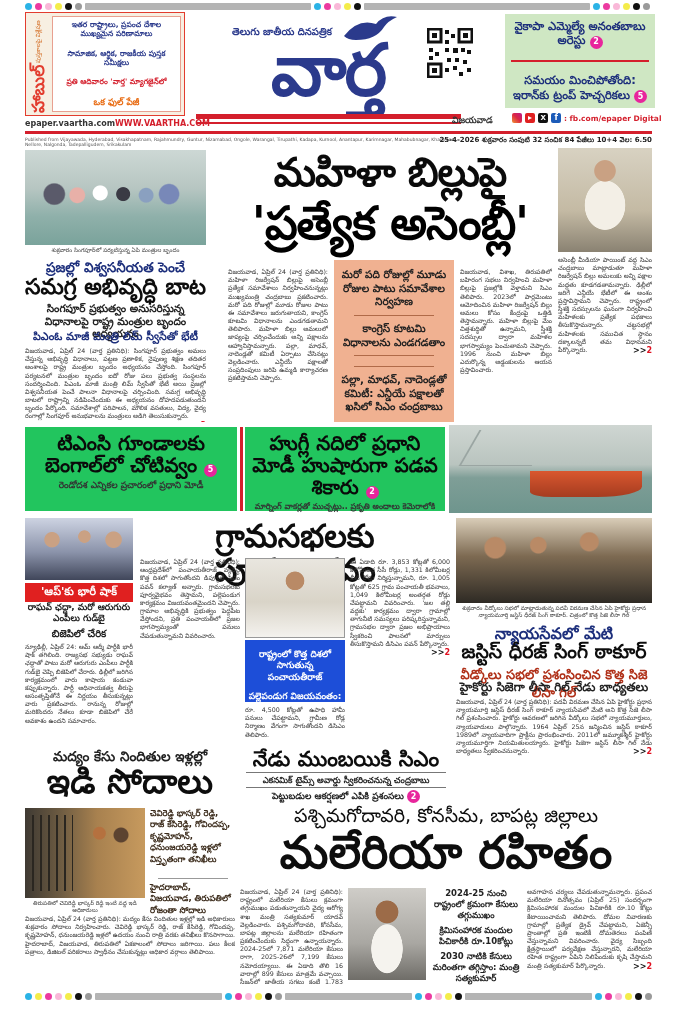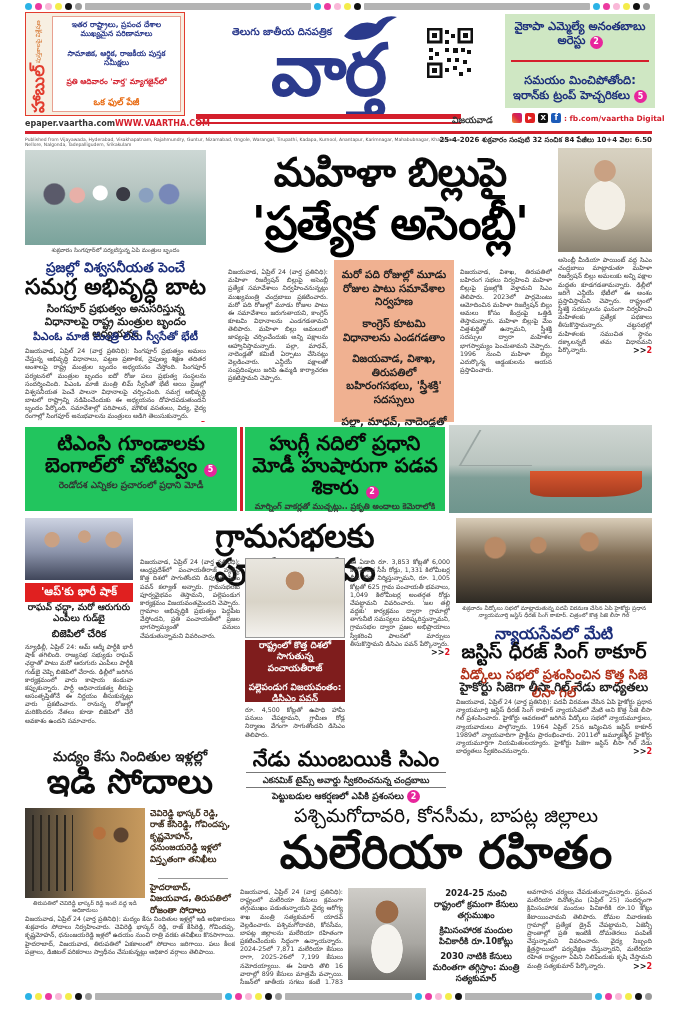--- a/index.html
+++ b/index.html
@@ -62,21 +62,21 @@
   .lead-box{background:#f0b191;padding:8px 6px;display:flex;flex-direction:column;justify-content:space-between;}
   .lead-box .item{font-size:10.5px;font-weight:bold;color:#222;text-align:center;line-height:1.3;}
   .lead-box .sep{height:1px;background:#b06a48;margin:4px 14px;}
   
   .band-box{background:#22c55e;padding:5px 6px;}
   .band-h{font-size:20px;font-weight:bold;color:#0a0a0a;text-align:center;line-height:1.1;}
   .band-s{font-size:9px;font-weight:bold;color:#333;text-align:center;margin-top:3px;}
   .vdiv-red{background:#d41f2c;}
   
   .red-label{background:#e02020;color:#fff;font-weight:bold;font-size:11px;text-align:center;padding:2px 0;}
-  .teal-box{background:#7f1d1d;color:#fff;text-align:center;padding:0 3px;display:flex;flex-direction:column;gap:3px;}
+  .teal-box{background:#1d4ed8;color:#fff;text-align:center;padding:9px 3px;display:flex;flex-direction:column;gap:3px;}
   .teal-box .t1{font-size:9px;font-weight:bold;line-height:1.25;}
   .teal-box .sep{height:1px;background:#d9efe9;margin:1px 10px;}
   .navy-head{font-size:16px;font-weight:bold;color:#1d2f7c;text-align:center;}
   .red-sub{font-size:13px;font-weight:bold;color:#b03018;text-align:center;}
   
   .hl-box{display:flex;flex-direction:column;justify-content:space-between;text-align:center;}
   .hl-box .h{font-size:8.5px;font-weight:bold;color:#222;line-height:1.3;}
   .hl-box .sep{height:1px;background:#999;margin:2px 12px;}
   .side-bold{font-size:8.5px;font-weight:bold;color:#3a2a1a;text-align:left;line-height:1.35;}
 </style>
@@ -170,21 +170,21 @@
       <span class="badge">5</span>
     </div>
   </div>
 
   <div class="abs edition" style="left:452px;top:115px;">విజయవాడ</div>
   <div class="abs social" style="left:512px;top:113px;">
     <span class="sicon ig"></span>
     <span class="sicon yt"></span>
     <span class="sicon x"></span>
     <span class="sicon fb"></span>
-    <span>: fb.com/vaartha Digital</span>
+    <span>: fb.com/epaper Digital</span>
   </div>
 
   <div class="abs rule-red" style="left:25px;top:131px;width:627px;height:2.5px;"></div>
   <div class="abs publine" style="left:25px;top:137px;width:440px;">Published from Vijayawada, Hyderabad, Visakhapatnam, Rajahmundry, Guntur, Nizamabad, Ongole, Warangal, Tirupathi, Kadapa, Kurnool, Anantapur, Karimnagar, Mahabubnagar, Khammam, Nellore, Nalgonda, Tadepalligudem, Srikakulam</div>
   <div class="abs issue" style="left:430px;top:136px;width:222px;">25-4-2026 శుక్రవారం సంపుటి 32 సంచిక 84 పేజీలు 10+4 వెల: 6.50</div>
 
   <div class="abs photo" style="left:25px;top:150px;width:181px;height:95px;background:
       linear-gradient(180deg,#cdd8d5 0%,#b7c6c2 40%,#8fb0aa 70%,#7aa39b 100%);">
     <div style="position:absolute;left:8%;top:28%;width:84%;height:60%;background:
       radial-gradient(circle at 10% 30%,#5a5a6a 7%,transparent 8%),
@@ -213,21 +213,20 @@
   <div class="abs body-text" style="left:558px;top:256px;width:94px;height:166px;">
     <span>అసెంబ్లీ మీడియా పాయింట్ వద్ద సిఎం చంద్రబాబు మాట్లాడుతూ మహిళా రిజర్వేషన్ బిల్లు అమలుకు అన్ని పక్షాల మద్దతు కూడగడతామన్నారు. ఢిల్లీలో జరిగే ఎన్డీయే భేటీలో ఈ అంశం ప్రస్తావిస్తామని చెప్పారు. రాష్ట్రంలో స్త్రీశక్తి సదస్సులను ఘనంగా నిర్వహించి మహిళలకు ప్రత్యేక పథకాలు తీసుకొస్తామన్నారు. చట్టసభల్లో మహిళలకు సముచిత స్థానం దక్కాలన్నదే తమ విధానమని పేర్కొన్నారు.</span>
     <span class="jump"><span>&gt;&gt;</span><span class="pg">2</span></span>
   </div>
   <div class="abs body-text" style="left:228px;top:268px;width:100px;height:154px;">విజయవాడ, ఏప్రిల్ 24 (వార్త ప్రతినిధి): మహిళా రిజర్వేషన్ బిల్లుపై అసెంబ్లీ ప్రత్యేక సమావేశాలు నిర్వహించనున్నట్లు ముఖ్యమంత్రి చంద్రబాబు ప్రకటించారు. మరో పది రోజుల్లో మూడు రోజుల పాటు ఈ సమావేశాలు జరుగుతాయని, కాంగ్రెస్ కూటమి విధానాలను ఎండగడతామని తెలిపారు. మహిళా బిల్లు అమలులో జాప్యంపై చర్చించేందుకు అన్ని పక్షాలను ఆహ్వానిస్తామన్నారు. పల్లా, మాధవ్, నాదెండ్లతో కమిటీ ఏర్పాటు చేసినట్లు వెల్లడించారు. ఎన్డీయే పక్షాలతో సంప్రదింపులు జరిపి ఉమ్మడి కార్యాచరణ ప్రకటిస్తామని చెప్పారు.</div>
   <div class="abs lead-box" style="left:334px;top:260px;width:120px;height:162px;">
     <div class="item">మరో పది రోజుల్లో మూడు రోజుల పాటు సమావేశాల నిర్వహణ</div>
     <div class="sep"></div>
     <div class="item">కాంగ్రెస్ కూటమి విధానాలను ఎండగడతాం</div>
     <div class="sep"></div>
-    <div class="item">విజయవాడ, విశాఖ, తిరుపతిలో బహిరంగసభలు, 'స్త్రీశక్తి' సదస్సులు</div>
     <div class="sep"></div>
     <div class="item">పల్లా, మాధవ్, నాదెండ్లతో కమిటీ: ఎన్డీయే పక్షాలతో ఖసిలో సిఎం చంద్రబాబు</div>
   </div>
   <div class="abs body-text" style="left:460px;top:268px;width:92px;height:154px;">విజయవాడ, విశాఖ, తిరుపతిలో బహిరంగ సభలు నిర్వహించి మహిళా బిల్లుపై ప్రజల్లోకి వెళ్తామని సిఎం తెలిపారు. 2023లో పార్లమెంటు ఆమోదించిన మహిళా రిజర్వేషన్ బిల్లు అమలు కోసం కేంద్రంపై ఒత్తిడి తెస్తామన్నారు. మహిళా బిల్లుపై మేం చిత్తశుద్ధితో ఉన్నామని, స్త్రీశక్తి సదస్సుల ద్వారా మహిళల భాగస్వామ్యం పెంచుతామని చెప్పారు. 1996 నుంచి మహిళా బిల్లు ఎదుర్కొన్న అడ్డంకులను ఆయన ప్రస్తావించారు.</div>
 
   <div class="abs band-box" style="left:25px;top:427px;width:212px;height:84px;">
     <div class="band-h">
       <span>టిఎంసి గూండాలకు బెంగాల్‌లో చోటివ్వం</span>
       <span class="badge">5</span>
     </div>

